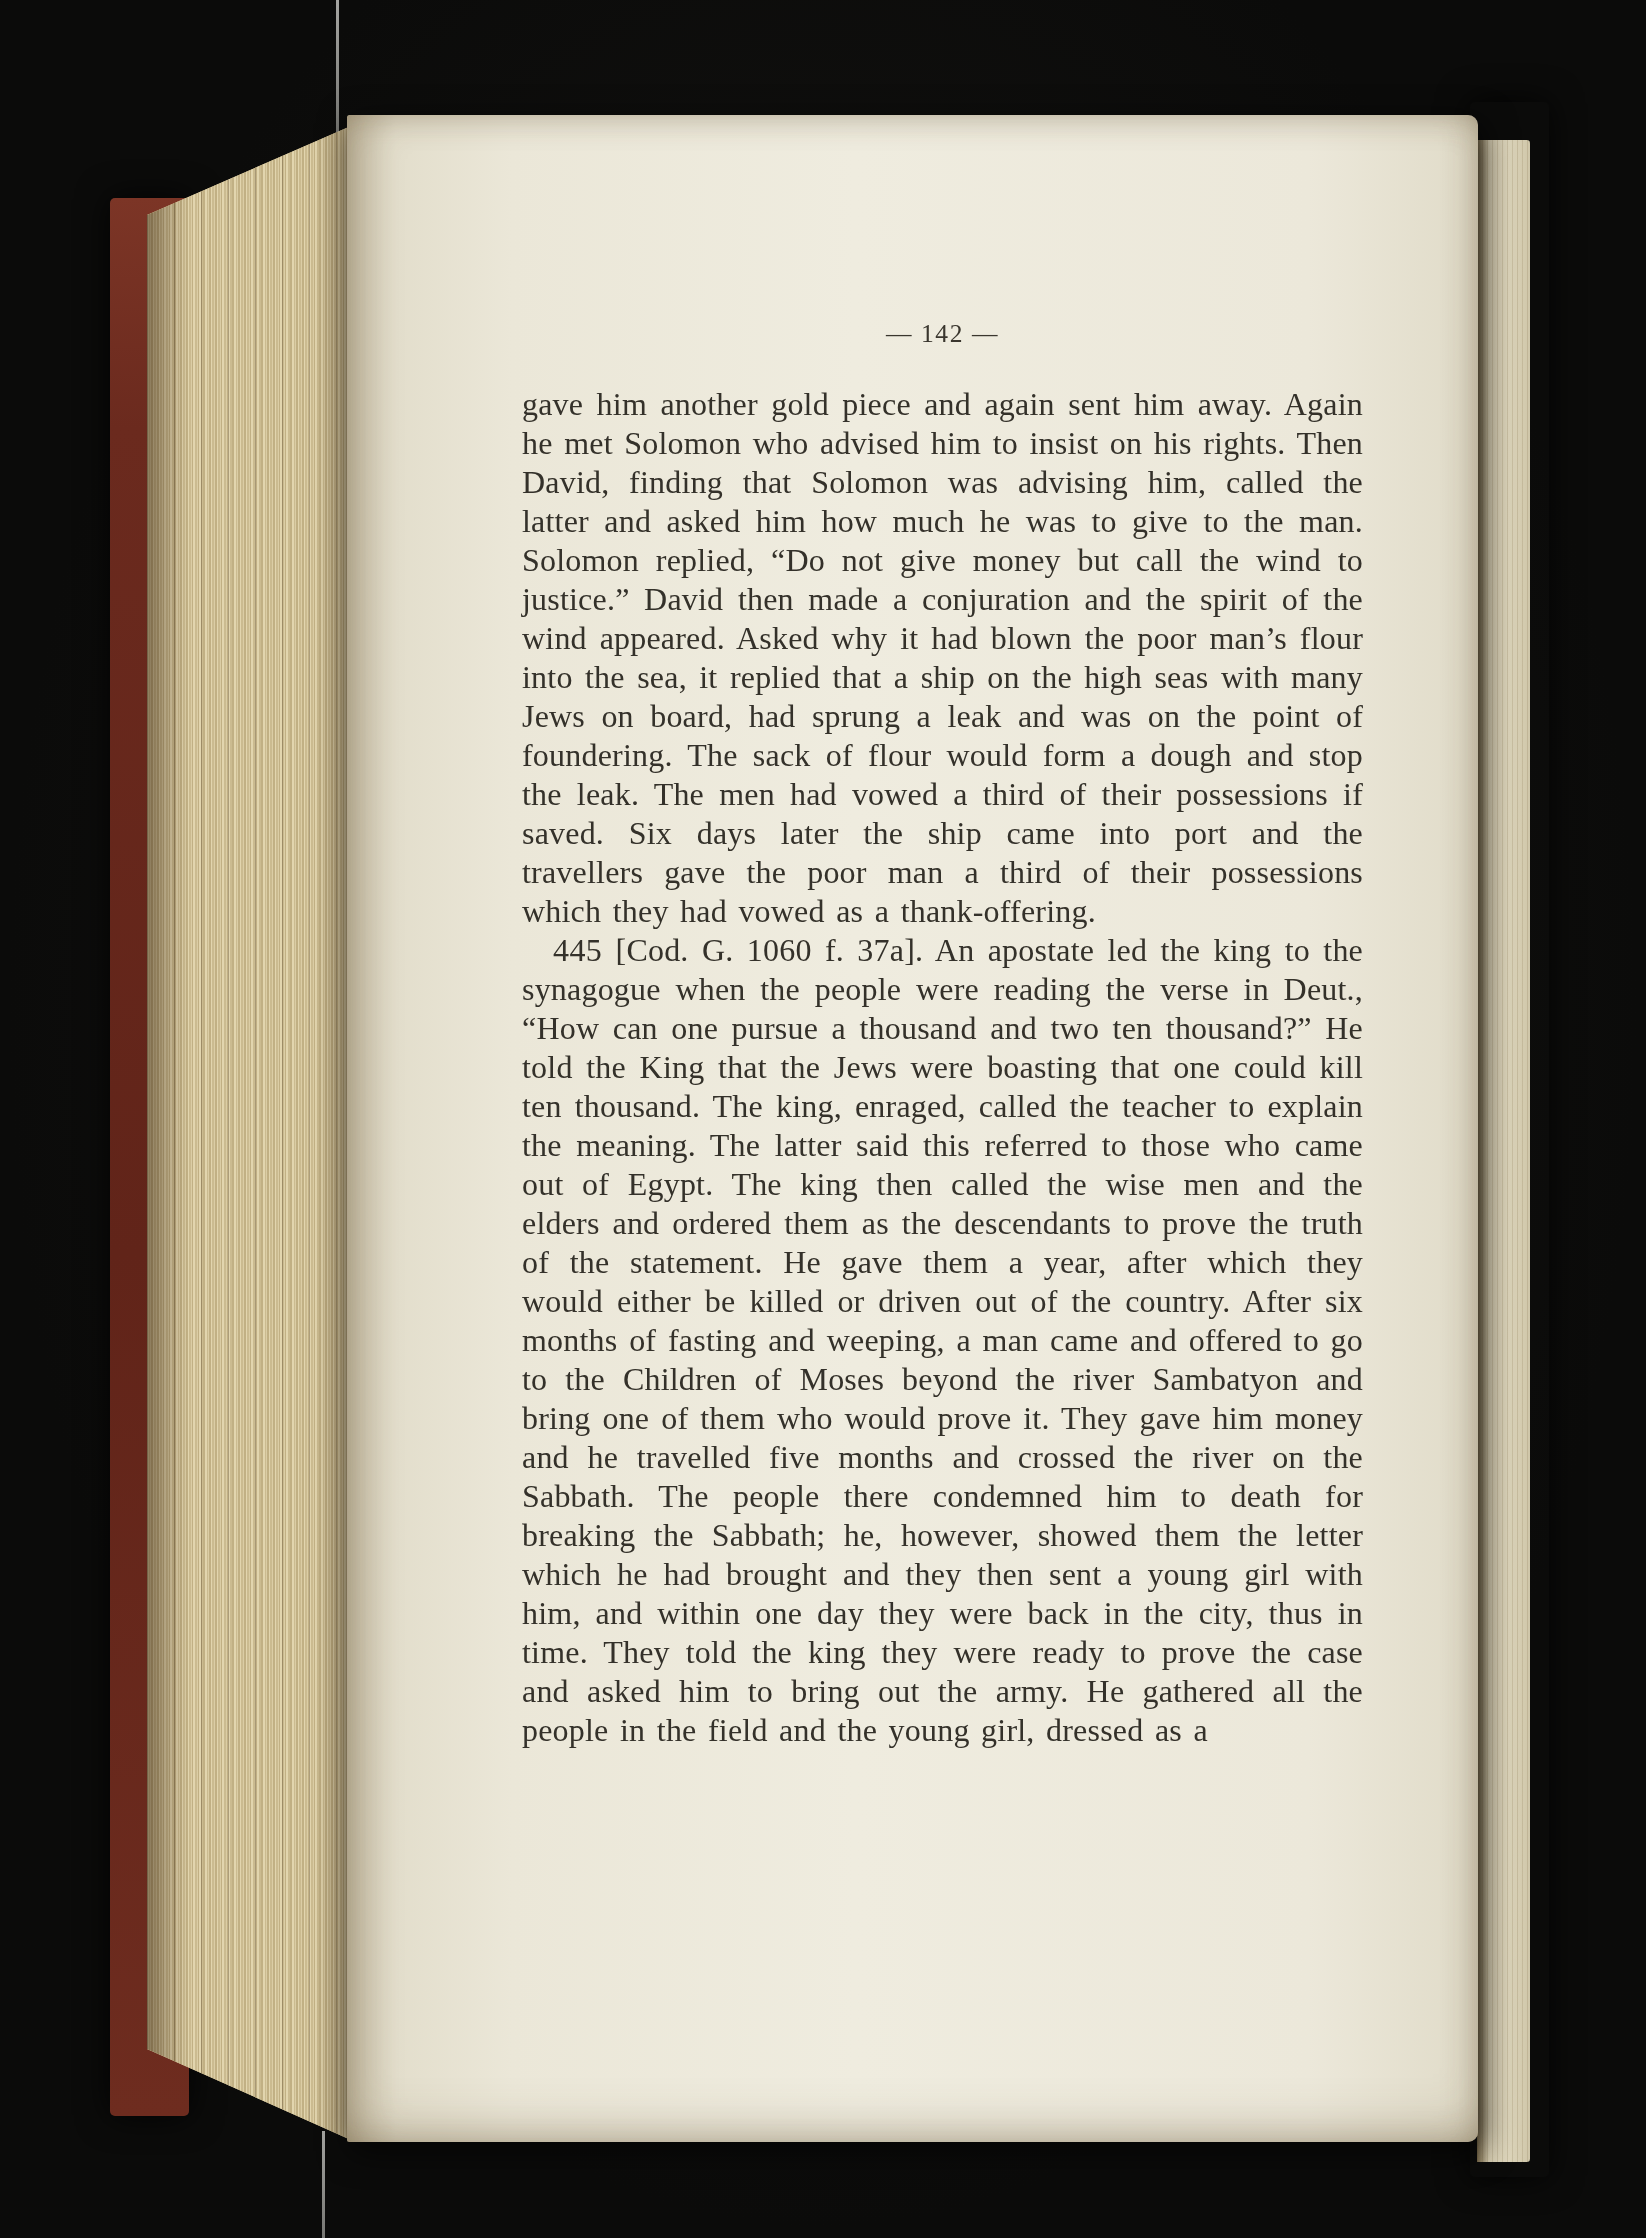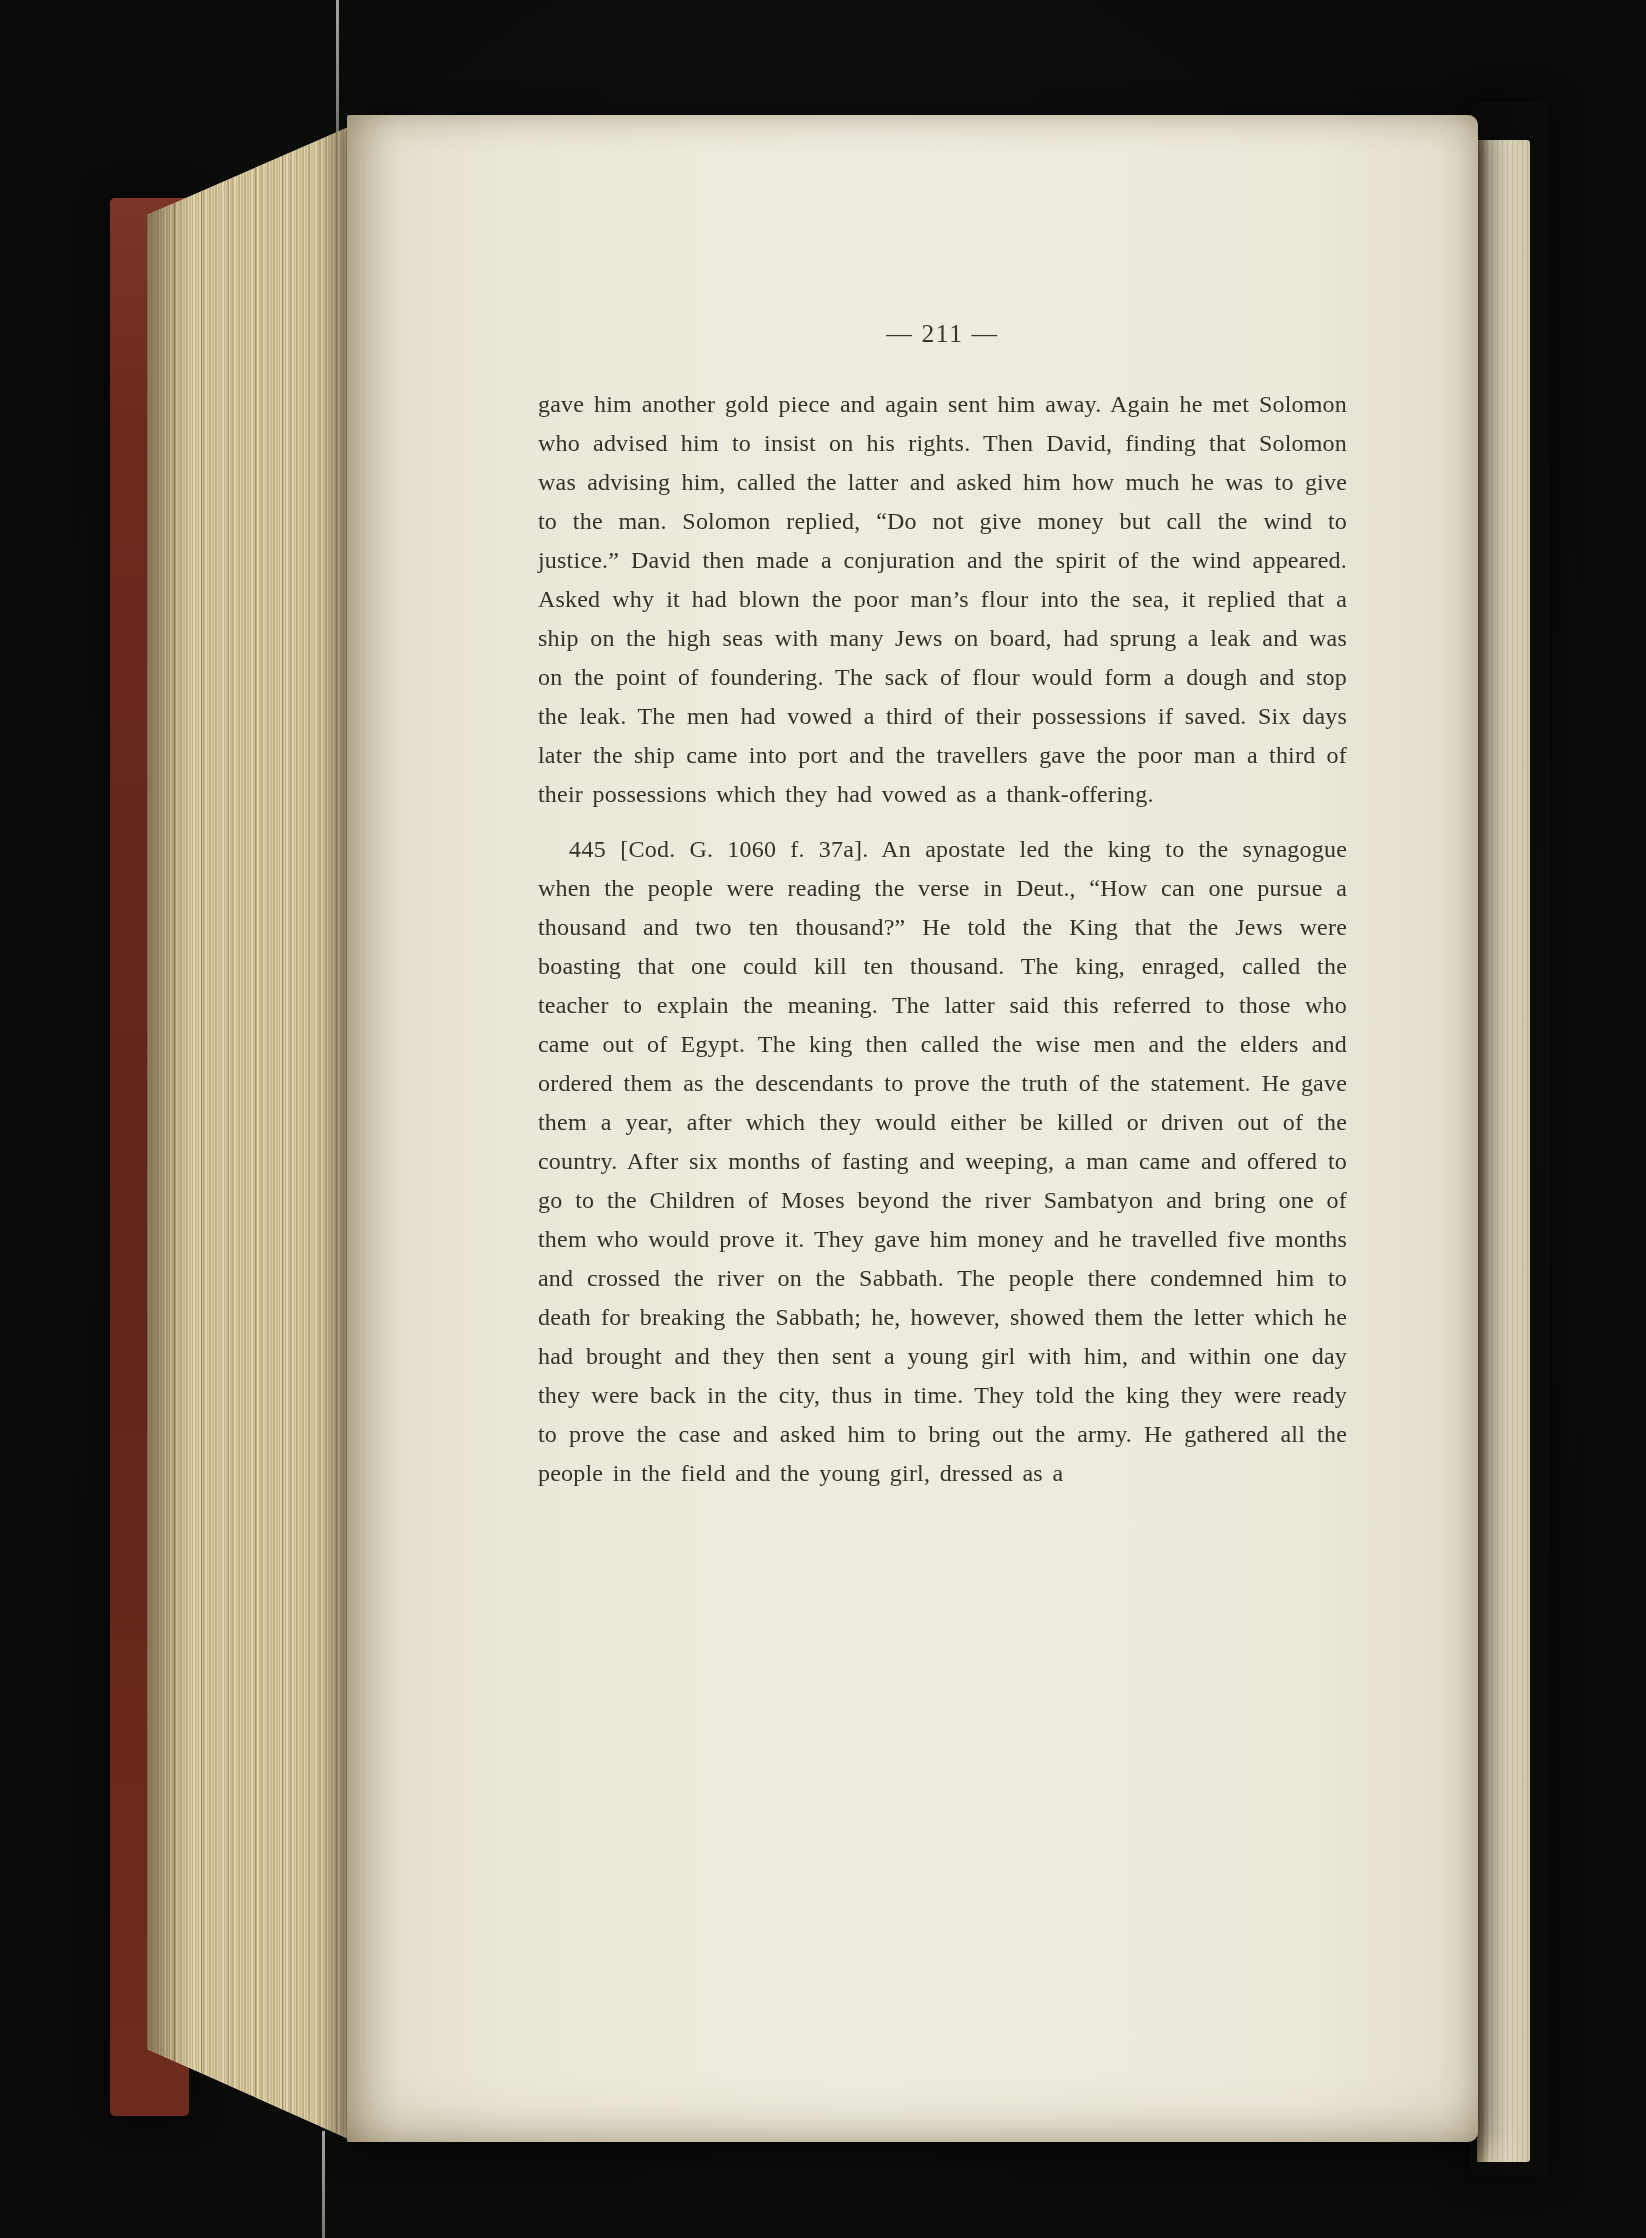--- a/index.html
+++ b/index.html
@@ -65,21 +65,21 @@
 
   .text-block{
     position:absolute;left:175px;top:204px;width:841px;
     color:#34312a;
   }
   .page-number{
     text-align:center;font-size:25.5px;letter-spacing:1.6px;
     margin:0 0 36px 0;color:#3a362e;
   }
   .para{
-    margin:16px;font-size:24px;line-height:39px;text-align:justify;
+    margin:0;font-size:32px;line-height:39px;text-align:justify;
     word-spacing:3.3px;letter-spacing:0.2px;
   }
   .para.indent{text-indent:31px;}
   .entry-num{font-weight:normal;letter-spacing:0.4px;}
 </style>
 </head>
 <body>
 
 <div class="scene">
 
@@ -88,21 +88,21 @@
 
   <div class="cover cover-left"></div>
   <div class="cover cover-right"></div>
 
   <div class="page-edge-right"></div>
   <div class="page-stack"></div>
 
   <div class="main-page">
     <div class="text-block">
 
-      <div class="page-number">— 211 —</div>
+      <div class="page-number">— 142 —</div>
 
       <p class="para">gave him another gold piece and again sent him away. Again he met Solomon who advised him to insist on his rights. Then David, finding that Solomon was advising him, called the latter and asked him how much he was to give to the man. Solomon replied, “Do not give money but call the wind to justice.” David then made a conjuration and the spirit of the wind appeared. Asked why it had blown the poor man’s flour into the sea, it replied that a ship on the high seas with many Jews on board, had sprung a leak and was on the point of foundering. The sack of flour would form a dough and stop the leak. The men had vowed a third of their possessions if saved. Six days later the ship came into port and the travellers gave the poor man a third of their possessions which they had vowed as a thank-offering.</p>
 
       <p class="para indent"><strong class="entry-num">445</strong><span> [Cod. G. 1060 f. 37a]. An apostate led the king to the synagogue when the people were reading the verse in Deut., “How can one pursue a thousand and two ten thousand?” He told the King that the Jews were boasting that one could kill ten thousand. The king, enraged, called the teacher to explain the meaning. The latter said this referred to those who came out of Egypt. The king then called the wise men and the elders and ordered them as the descendants to prove the truth of the statement. He gave them a year, after which they would either be killed or driven out of the country. After six months of fasting and weeping, a man came and offered to go to the Children of Moses beyond the river Sambatyon and bring one of them who would prove it. They gave him money and he travelled five months and crossed the river on the Sabbath. The people there condemned him to death for breaking the Sabbath; he, however, showed them the letter which he had brought and they then sent a young girl with him, and within one day they were back in the city, thus in time. They told the king they were ready to prove the case and asked him to bring out the army. He gathered all the people in the field and the young girl, dressed as a</span></p>
 
     </div>
   </div>
 
 </div>
 

